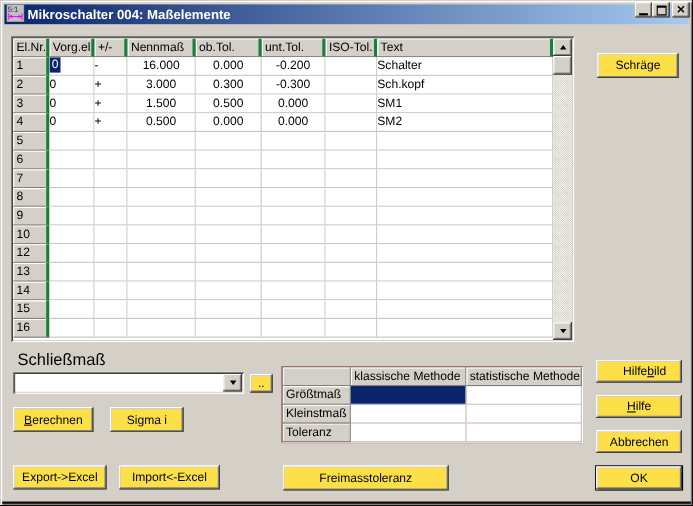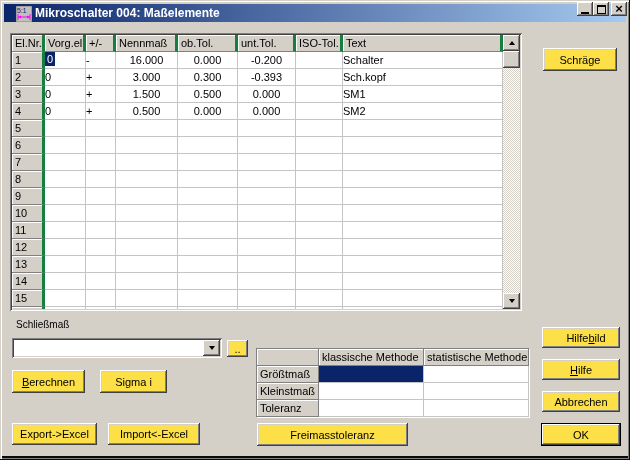--- a/index.html
+++ b/index.html
@@ -8,21 +8,21 @@
     font-family:"Liberation Sans",sans-serif;font-size:11px;color:#000;overflow:hidden;}
   .frame::after{content:"";position:absolute;inset:0;pointer-events:none;
     box-shadow:
       inset -1px -1px 0 0 #0a0a0a,
       inset 1px 1px 0 0 #d4d0c8,
       inset 2px 2px 0 0 #ffffff,
       inset -2px -2px 0 0 #808080,
       inset 0 -4px 0 0 #0a0a0a;}
   .titlebar{position:absolute;left:4px;top:4px;width:622px;height:18px;
     background:linear-gradient(to right,#0a246a,#a6caf0);
-    display:flex;align-items:flex-end;padding-left:12px;}
+    display:flex;align-items:flex-start;padding-left:2px;}
   .title-icon{width:16px;height:16px;flex:0 0 16px;}
   .title-text{color:#fff;font-weight:bold;font-size:12px;margin-left:3px;
     white-space:nowrap;line-height:18px;}
   .winbtns{position:absolute;right:3px;top:2px;display:flex;}
   .winbtn{width:16px;height:14px;background:#d4d0c8;position:relative;
     box-shadow:inset -1px -1px 0 0 #404040,inset 1px 1px 0 0 #ffffff,
       inset -2px -2px 0 0 #808080,inset 2px 2px 0 0 #d4d0c8;
     display:flex;align-items:center;justify-content:center;}
   .winbtn.close{margin-left:2px;}
   .glyph-min{width:8px;height:2px;background:#000;margin-top:7px;}
@@ -62,29 +62,29 @@
       inset -2px -2px 0 0 #808080,inset 2px 2px 0 0 #d4d0c8;
     display:flex;align-items:center;justify-content:center;}
   .sb-up{top:0;} .sb-down{bottom:0;}
   .sb-thumb{position:absolute;left:0;top:16px;width:17px;height:17px;background:#d4d0c8;
     box-shadow:inset -1px -1px 0 0 #404040,inset 1px 1px 0 0 #ffffff,
       inset -2px -2px 0 0 #808080,inset 2px 2px 0 0 #d4d0c8;}
   .tri-up{width:0;height:0;border-left:3px solid transparent;border-right:3px solid transparent;
     border-bottom:4px solid #000;}
   .tri-down{width:0;height:0;border-left:3px solid transparent;border-right:3px solid transparent;
     border-top:4px solid #000;}
-  .label{position:absolute;font-size:10px;}
+  .label{position:absolute;font-size:15px;}
   .combo{position:absolute;left:12px;top:338px;width:210px;height:20px;background:#fff;padding:2px;}
   .combo-field{position:absolute;left:2px;top:2px;right:19px;bottom:2px;background:#fff;
     font-size:11px;line-height:14px;padding-left:2px;}
   .combo-btn{position:absolute;right:2px;top:2px;width:17px;height:16px;background:#d4d0c8;
     box-shadow:inset -1px -1px 0 0 #404040,inset 1px 1px 0 0 #ffffff,
       inset -2px -2px 0 0 #808080,inset 2px 2px 0 0 #d4d0c8;
     display:flex;align-items:center;justify-content:center;}
-  .mtable-wrap{position:absolute;left:256px;top:348px;width:274px;
+  .mtable-wrap{position:absolute;left:256px;top:333px;width:274px;
     border:1px solid;border-color:#808080 #fff #fff #808080;background:#b91c1c;}
   table.mgrid{border-collapse:separate;border-spacing:0;table-layout:fixed;width:272px;}
   table.mgrid td,table.mgrid th{height:16px;line-height:16px;padding:0;overflow:hidden;
     white-space:nowrap;font-weight:normal;font-size:11px;}
   table.mgrid th{background:#d4d0c8;border-right:1px solid #808080;border-bottom:1px solid #808080;
     box-shadow:inset 1px 1px 0 #ffffff;text-align:left;padding-left:3px;}
   table.mgrid td{border-right:1px solid #c4c4c4;border-bottom:1px solid #c4c4c4;background:#fff;}
   table.mgrid td.sel{background:#0a246a;}
   u{text-decoration:underline;}
 </style>
@@ -153,21 +153,21 @@
               <td class="c5">-0.200</td>
               <td class="c6"></td>
               <td class="c7">Schalter</td>
             </tr>
             <tr>
               <th class="c0">2</th>
               <td class="c1">0</td>
               <td class="c2">+</td>
               <td class="c3">3.000</td>
               <td class="c4">0.300</td>
-              <td class="c5">-0.393</td>
+              <td class="c5">-0.300</td>
               <td class="c6"></td>
               <td class="c7">Sch.kopf</td>
             </tr>
             <tr>
               <th class="c0">3</th>
               <td class="c1">0</td>
               <td class="c2">+</td>
               <td class="c3">1.500</td>
               <td class="c4">0.500</td>
               <td class="c5">0.000</td>
@@ -229,30 +229,20 @@
               <td class="c1"></td>
               <td class="c2"></td>
               <td class="c3"></td>
               <td class="c4"></td>
               <td class="c5"></td>
               <td class="c6"></td>
               <td class="c7"></td>
             </tr>
             <tr>
               <th class="c0">10</th>
-              <td class="c1"></td>
-              <td class="c2"></td>
-              <td class="c3"></td>
-              <td class="c4"></td>
-              <td class="c5"></td>
-              <td class="c6"></td>
-              <td class="c7"></td>
-            </tr>
-            <tr>
-              <th class="c0">11</th>
               <td class="c1"></td>
               <td class="c2"></td>
               <td class="c3"></td>
               <td class="c4"></td>
               <td class="c5"></td>
               <td class="c6"></td>
               <td class="c7"></td>
             </tr>
             <tr>
               <th class="c0">12</th>

